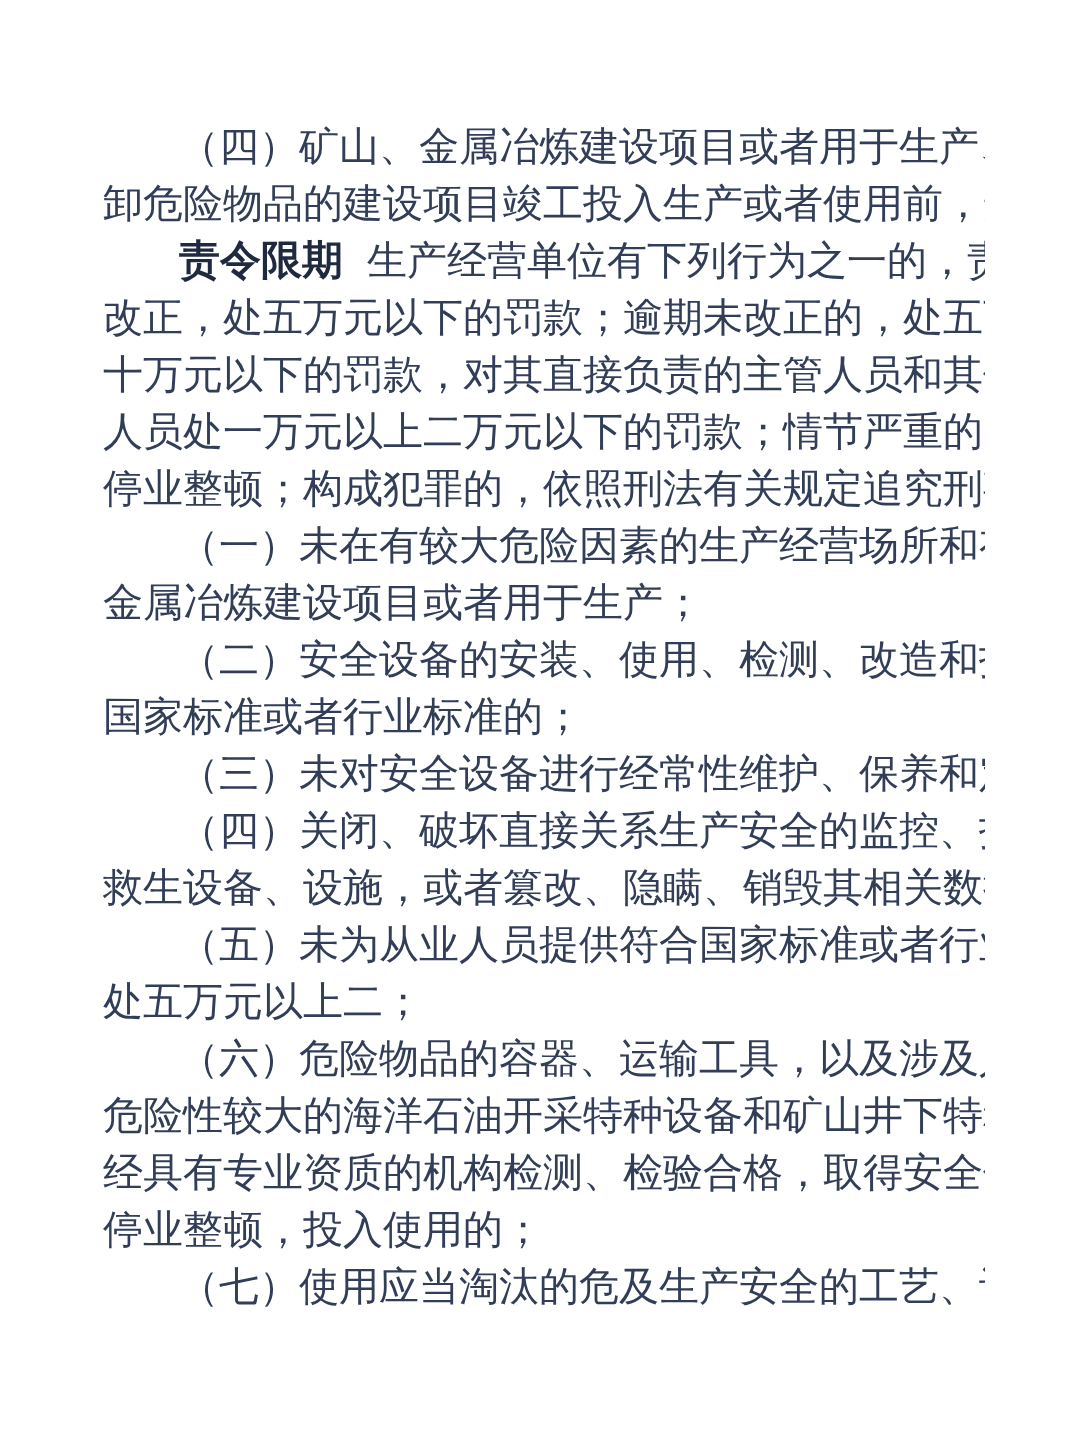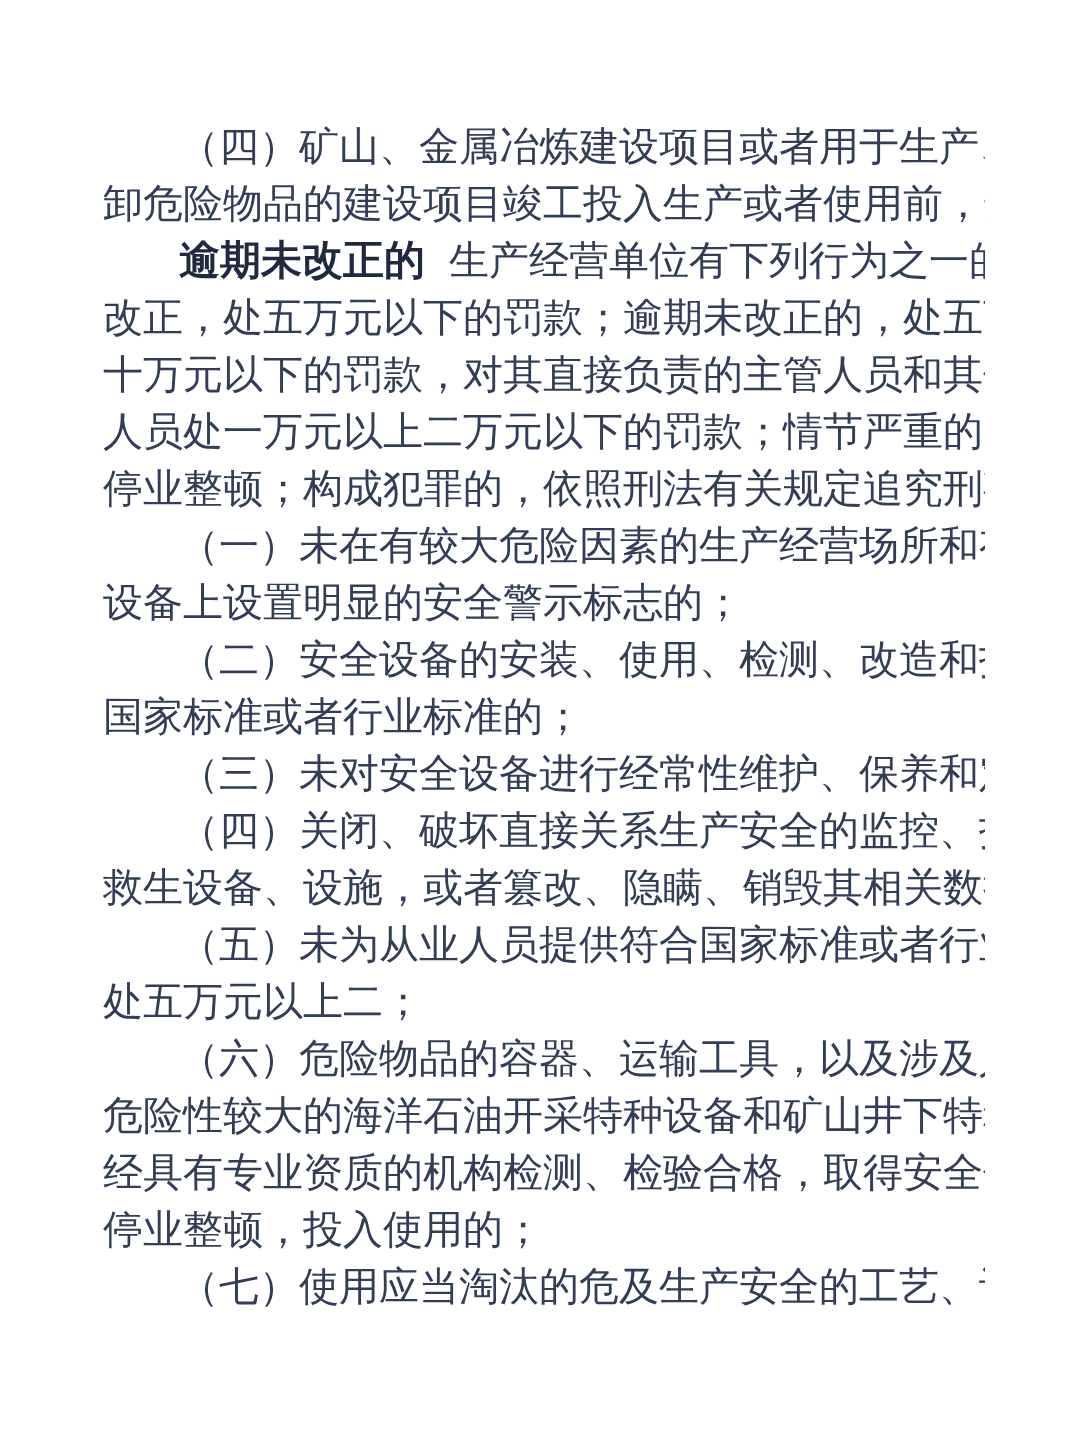--- a/index.html
+++ b/index.html
@@ -48,27 +48,27 @@
     margin-right: 24px;
   }
 </style>
 </head>
 <body>
 
 <div class="page" style="color: rgb(50, 62, 88); background: rgb(255, 255, 255);">
   <div class="text-block">
       <div class="line indent"><span>（四）矿山、金属冶炼建设项目或者用于生产、储存、装</span></div>
       <div class="line"><span>卸危险物品的建设项目竣工投入生产或者使用前，安全设施未</span></div>
-      <div class="line indent"><span class="article-no" style="color: rgb(31, 41, 64);">逾期未改正的</span><span>生产经营单位有下列行为之一的，责令限期</span></div>
+      <div class="line indent"><span class="article-no" style="color: rgb(31, 41, 64);">责令限期</span><span>生产经营单位有下列行为之一的，责令限期</span></div>
       <div class="line"><span>改正，处五万元以下的罚款；逾期未改正的，处五万元以上二</span></div>
       <div class="line"><span>十万元以下的罚款，对其直接负责的主管人员和其他直接责任</span></div>
       <div class="line"><span>人员处一万元以上二万元以下的罚款；情节严重的，责令停产</span></div>
       <div class="line end"><span>停业整顿；构成犯罪的，依照刑法有关规定追究刑事责任：</span></div>
       <div class="line indent"><span>（一）未在有较大危险因素的生产经营场所和有关设施、</span></div>
-      <div class="line end"><span>设备上设置明显的安全警示标志的；</span></div>
+      <div class="line end"><span>金属冶炼建设项目或者用于生产；</span></div>
       <div class="line indent"><span>（二）安全设备的安装、使用、检测、改造和报废不符合</span></div>
       <div class="line end"><span>国家标准或者行业标准的；</span></div>
       <div class="line indent"><span>（三）未对安全设备进行经常性维护、保养和定期检测的；</span></div>
       <div class="line indent"><span>（四）关闭、破坏直接关系生产安全的监控、报警、防护、</span></div>
       <div class="line"><span>救生设备、设施，或者篡改、隐瞒、销毁其相关数据、信息的；</span></div>
       <div class="line indent"><span>（五）未为从业人员提供符合国家标准或者行业标准的劳</span></div>
       <div class="line end"><span>处五万元以上二；</span></div>
       <div class="line indent"><span>（六）危险物品的容器、运输工具，以及涉及人身安全、</span></div>
       <div class="line"><span>危险性较大的海洋石油开采特种设备和矿山井下特种设备未</span></div>
       <div class="line"><span>经具有专业资质的机构检测、检验合格，取得安全使用证或者</span></div>

